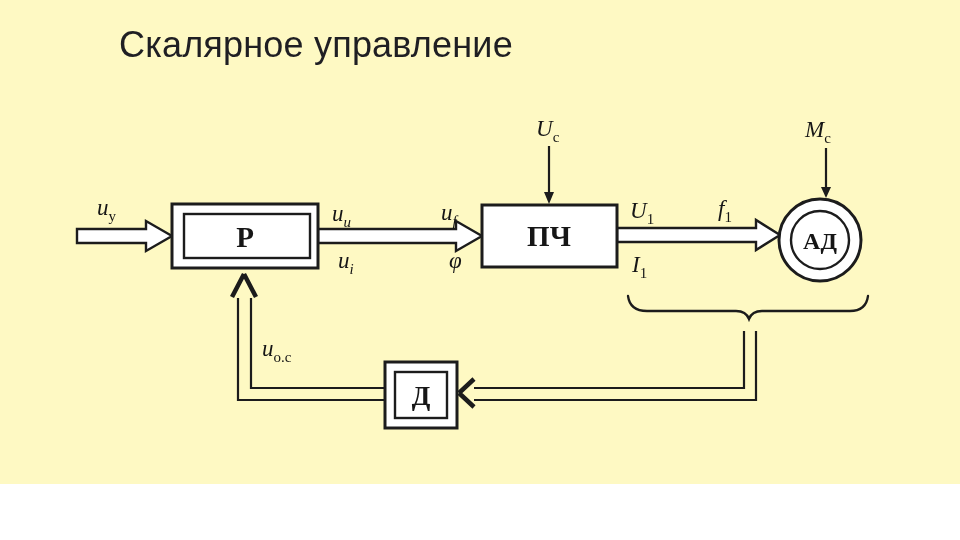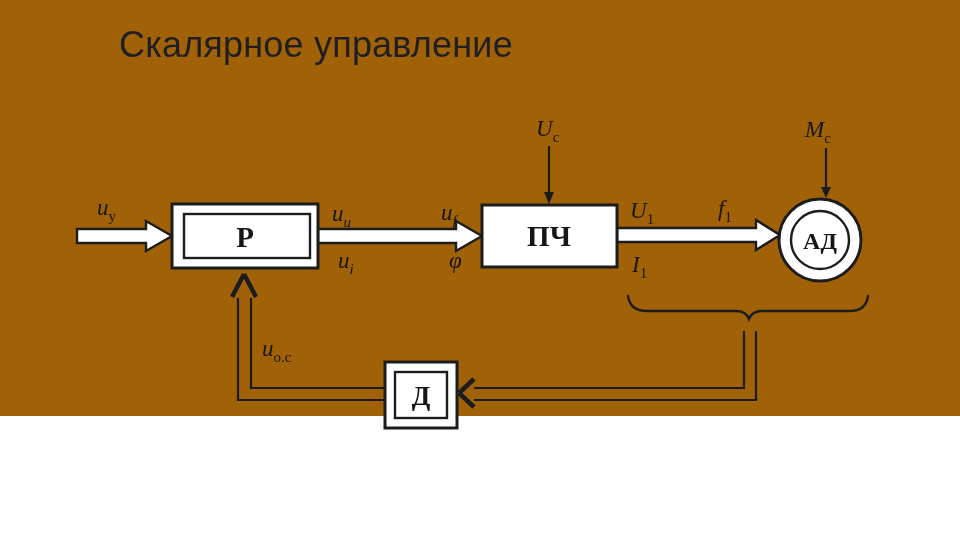--- a/index.html
+++ b/index.html
@@ -1,16 +1,16 @@
 <!DOCTYPE html>
 <html><head>
 <meta charset="utf-8">
 <style>
   html,body{margin:0;padding:0;background:#ffffff;width:960px;height:540px;overflow:hidden;}
-  .slide{position:relative;width:960px;height:416px;background:#a16207;}
+  .slide{position:relative;width:960px;height:484px;background:#fef9c3;}
   .title{
     position:absolute;left:119px;top:24px;
     font-family:"Liberation Sans",sans-serif;
     font-size:36px;font-weight:400;color:#1f1f23;letter-spacing:0.2px;
   }
   svg{position:absolute;left:0;top:0;}
   .thick{fill:#ffffff;stroke:#1c1c1c;stroke-width:3;}
   .mid{fill:none;stroke:#1c1c1c;stroke-width:2.4;}
   .hollow{fill:#ffffff;stroke:#1c1c1c;stroke-width:2.4;stroke-linejoin:miter;}
   .wire{fill:none;stroke:#1c1c1c;stroke-width:2.2;}

